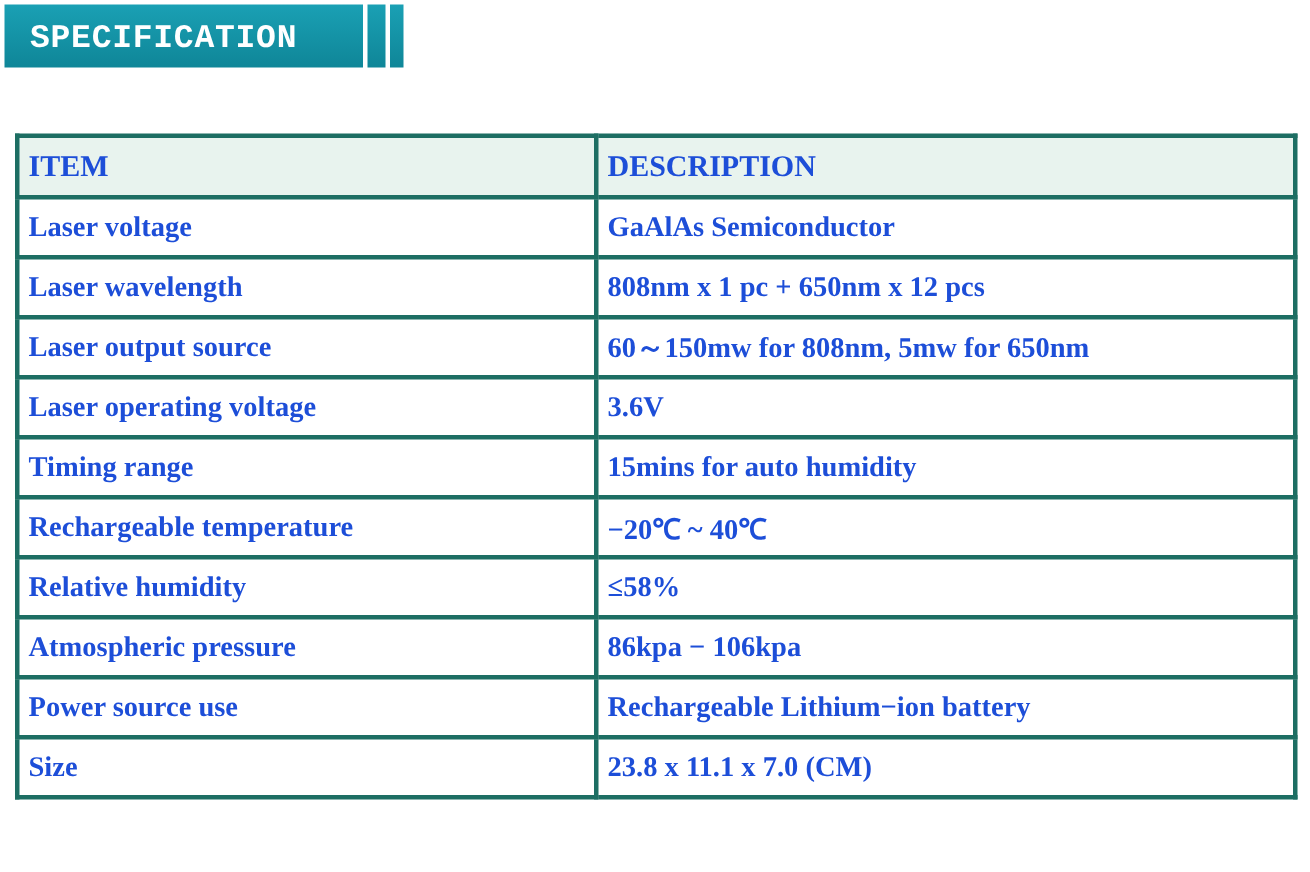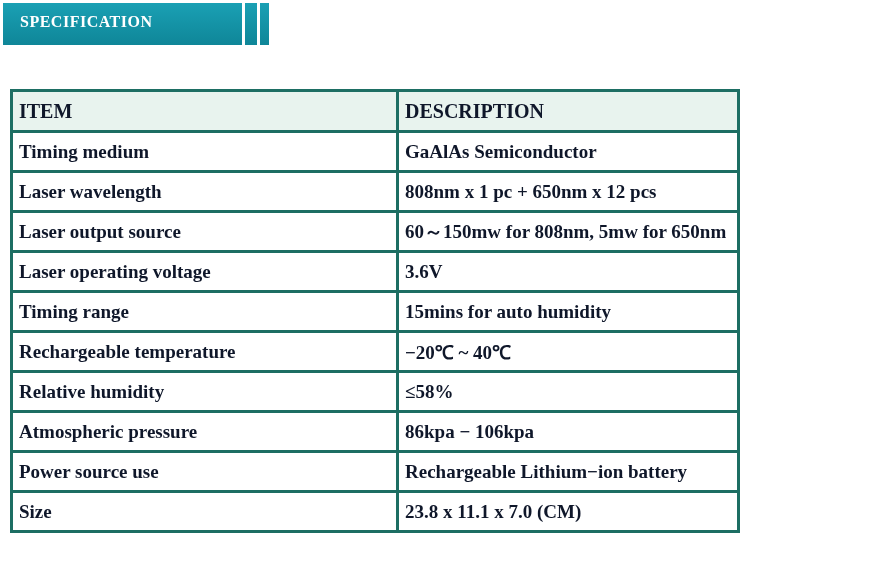--- a/index.html
+++ b/index.html
@@ -1,26 +1,26 @@
 <!DOCTYPE html>
 <html><head>
 <meta charset="utf-8">
 <style>
   html, body { margin:0; padding:0; background:#fff; }
   body { width:873px; height:581px; position:relative; overflow:hidden;
          font-family:"DejaVu Serif","Liberation Serif",serif; color:#333; }
   .banner { position:absolute; left:3px; top:3px; width:239px; height:42px;
             background:linear-gradient(#1aa0b4,#0f8698); }
-  .banner-text { position:absolute; left:17px; top:10px; font-family:Liberation Serif, serif;
-                 font-weight:bold; font-size:16px; color:#fff; letter-spacing:0.5px; }
+  .banner-text { position:absolute; left:17px; top:10px; font-family:Liberation Mono, monospace;
+                 font-weight:bold; font-size:22px; color:#fff; letter-spacing:0.5px; }
   .bar { position:absolute; top:3px; height:42px; background:linear-gradient(#1aa0b4,#0f8698); }
   .bar1 { left:245px; width:12px; }
   .bar2 { left:260px; width:9px; }
-  table { position:absolute; left:10px; top:89px; width:730px; border-collapse:collapse;
-          font-family:"Liberation Serif",serif; font-weight:bold; font-size:19px; color:#0f172a; }
+  table { position:absolute; left:10px; top:89px; width:855px; border-collapse:collapse;
+          font-family:"Liberation Serif",serif; font-weight:bold; font-size:19px; color:#1d4ed8; }
   td, th { border:3px solid #1d6e63; padding:0 6px; text-align:left; }
   th { background:#e8f3ee; height:38px; font-size:20px; }
   td { height:37px; }
   td.c1, th.c1 { width:371px; }
 </style>
 </head>
 <body>
 
 <div class="banner">
   <span class="banner-text">SPECIFICATION</span>
@@ -28,21 +28,21 @@
 <div class="bar bar1"></div>
 <div class="bar bar2"></div>
 
 <table>
   <tbody>
       <tr>
     <th class="c1">ITEM</th>
     <th>DESCRIPTION</th>
   </tr>
   <tr>
-        <td class="c1">Timing medium</td>
+        <td class="c1">Laser voltage</td>
         <td>GaAlAs Semiconductor</td>
       </tr>
   <tr>
         <td class="c1">Laser wavelength</td>
         <td>808nm x 1 pc + 650nm x 12 pcs</td>
       </tr>
   <tr>
         <td class="c1">Laser output source</td>
         <td>60～150mw for 808nm, 5mw for 650nm</td>
       </tr>

